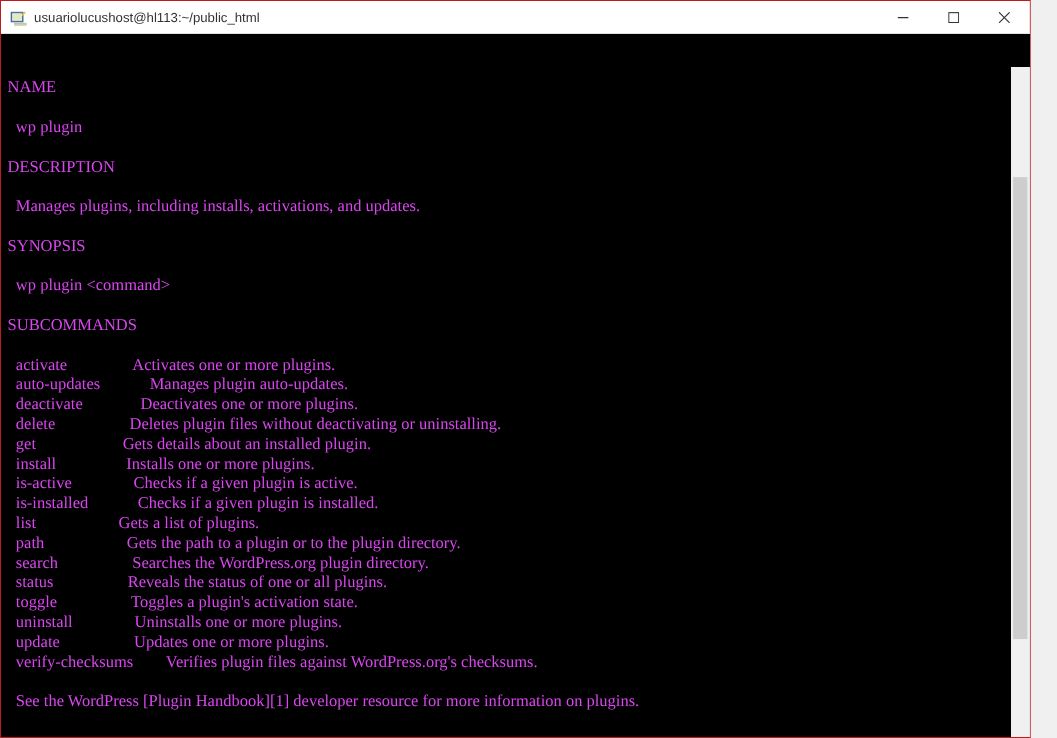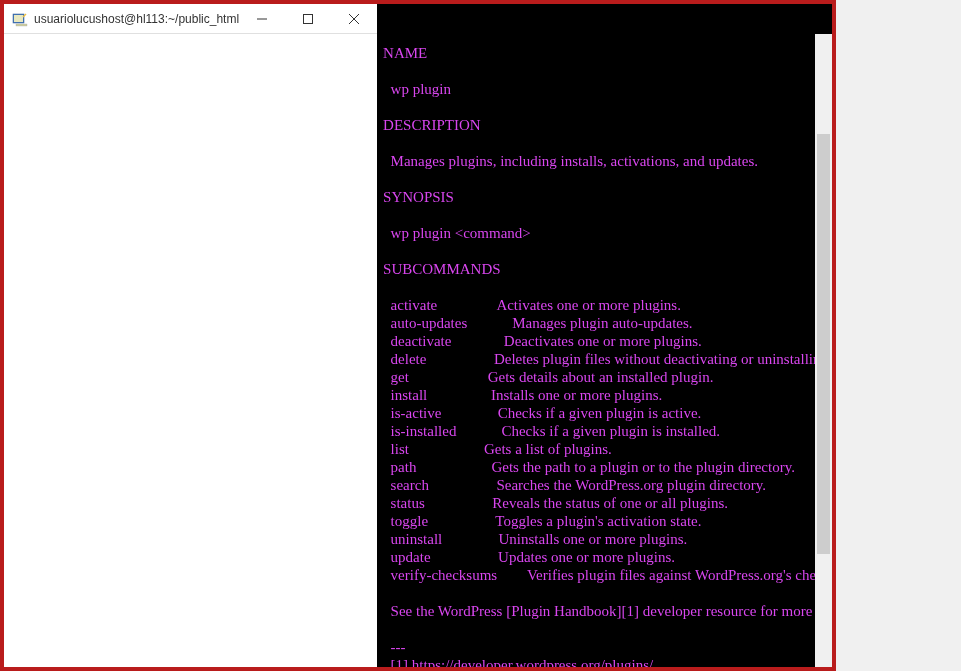--- a/index.html
+++ b/index.html
@@ -8,26 +8,26 @@
       box-sizing: border-box;
     }
     body {
       font-family: "Segoe UI", Tahoma, sans-serif;
       background: #f0f0f0;
       width: 961px;
       height: 671px;
       overflow: hidden;
     }
     .window {
-      width: 836px;
+      width: 937px;
       height: 671px;
       background: #ffffff;
-      border: 4px solid #b91c1c;
+      border: 1px solid #b91c1c;
       display: flex;
-      flex-direction: row;
+      flex-direction: column;
     }
     .titlebar {
       height: 30px;
       background: #ffffff;
       display: flex;
       align-items: center;
       border-bottom: 1px solid #e0e0e0;
     }
     .titlebar-icon {
       width: 16px;

